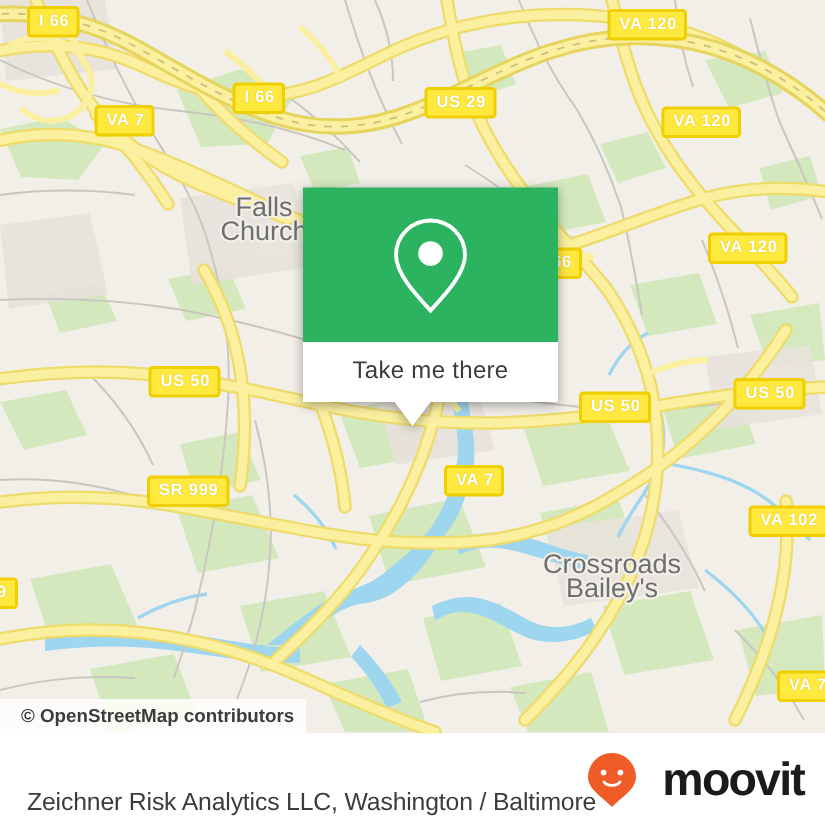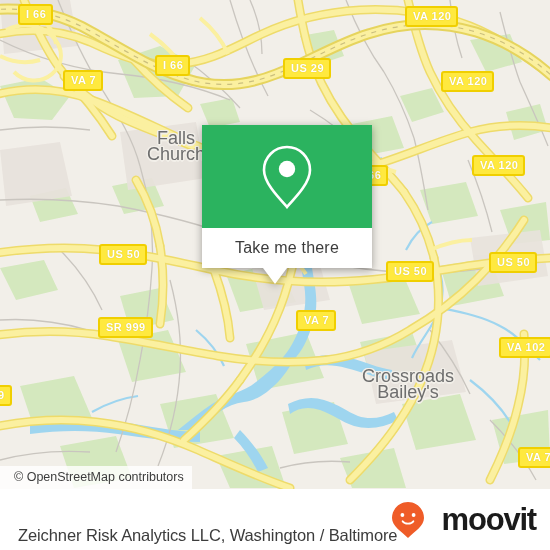--- a/index.html
+++ b/index.html
@@ -49,20 +49,21 @@
 
   
   .attribution{
     position:absolute;left:0;bottom:0;
     padding:4px 8px 4px 14px;
     background:rgba(255,255,255,.80);
     color:#3c3c3c;
     font-size:12.5px;
     line-height:15px;
     white-space:nowrap;
+    font-weight:bold;
   }
 
   
   .popup{
     position:absolute;left:190px;top:125px;width:170px;
     filter:drop-shadow(0 2px 4px rgba(0,0,0,.35));
     padding-left:12px;
   }
   .popup-green{
     background:#2bb35f;height:103px;width:100%;

